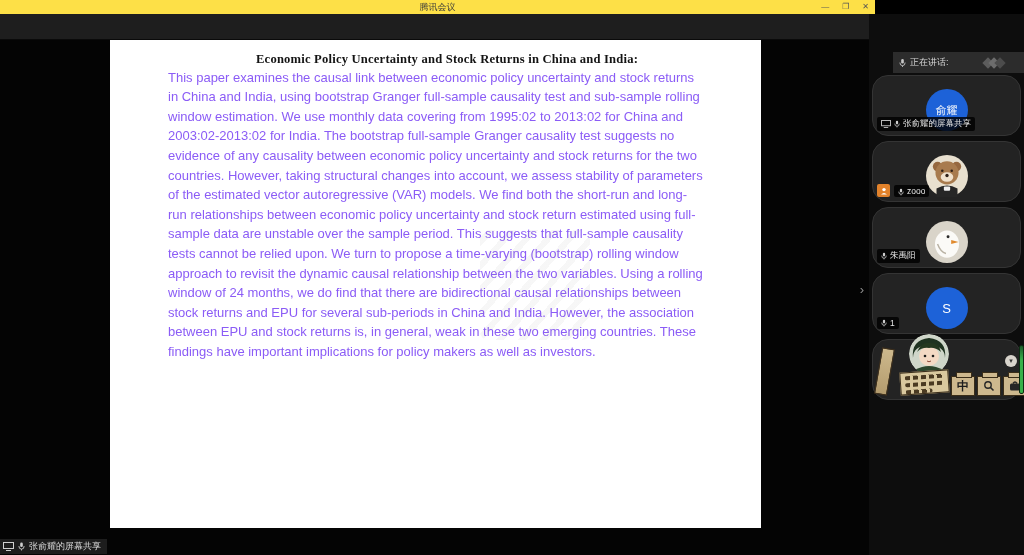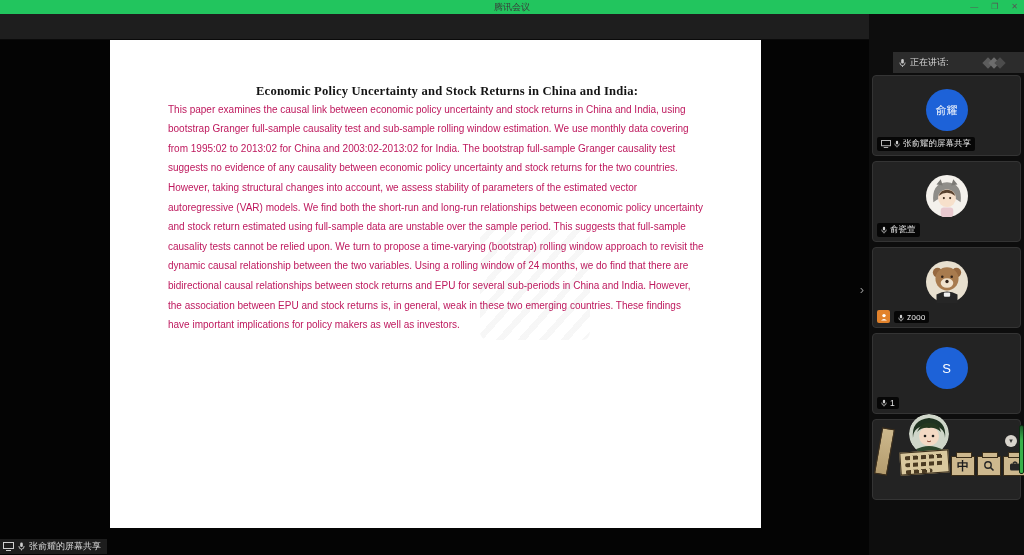--- a/index.html
+++ b/index.html
@@ -1,31 +1,31 @@
 <!DOCTYPE html>
 <html style="--avatar-blue: #1d62d8; --badge-orange: #e2822b; --volume-green: #38b14a;"><head>
 <meta charset="utf-8">
 <style>
   * { margin:0; padding:0; box-sizing:border-box; }
   html,body { width:1024px; height:555px; overflow:hidden; background:#000; font-family:"Liberation Sans", sans-serif; }
 
   
-  .titlebar { position:absolute; left:0; top:0; width:1024px; height:14px; background:#22c55e; z-index:50; }
+  .titlebar { position:absolute; left:0; top:0; width:875px; height:14px; background:#fde047; z-index:50; }
   .tb-title { position:absolute; left:0; right:0; top:1px; text-align:center; font-size:9px; color:#3a3a3a; }
   .tb-controls { position:absolute; right:6px; top:0; height:14px; display:flex; align-items:center; gap:13px; }
   .tb-btn { font-size:8px; color:#555; line-height:14px; cursor:default; }
 
   
   .screen-area { position:absolute; left:0; top:14px; width:869px; height:541px; background:#040404; }
   .top-strip { position:absolute; left:0; top:0; width:869px; height:26px; background:#1e1e1e; border-bottom:1px solid #0a0a0a; }
 
   .doc { position:absolute; left:110px; top:26px; width:651px; height:488px; background:#ffffff; color:#1c1c1c; }
-  .doc-title { padding-top:44px; padding-left:146px; padding-right:20px; font-family:"Liberation Serif", serif; font-weight:bold; font-size:12.6px; line-height:15.6px; color:#141414; letter-spacing:0.2px; }
+  .doc-title { padding-top:12px; padding-left:146px; padding-right:20px; font-family:"Liberation Serif", serif; font-weight:bold; font-size:12.6px; line-height:15.6px; color:#141414; letter-spacing:0.2px; }
   .abs-heading { margin:24px 0 3px 58px; font-size:15.5px; font-weight:bold; color:#111; }
-  .abs-body { margin-left:58px; width:536px; font-size:10px; line-height:19.6px; color:#be185d; }
+  .abs-body { margin-left:58px; width:536px; font-size:13px; line-height:19.6px; color:#8b5cf6; }
   .watermark { position:absolute; left:370px; top:190px; width:110px; height:110px; opacity:0.07;
     background:repeating-linear-gradient(-48deg, #888 0 6px, transparent 6px 16px); transform:rotate(0deg); border-radius:8px; }
 
   .share-chip { position:absolute; left:0; bottom:1px; height:15px; display:flex; align-items:center; gap:4px;
     background:#1d1d1d; padding:0 6px 0 3px; }
   .share-chip span { font-size:9px; color:#dcdcdc; }
 
   .chevron-handle { position:absolute; right:1px; top:262px; width:12px; height:26px; display:flex; align-items:center; justify-content:center;
     color:#8f8f8f; font-size:13px; cursor:pointer; }
 
@@ -34,21 +34,21 @@
 
   .panel-header { position:absolute; left:24px; top:38px; width:131px; height:21px; background:#2c2c2c;
     display:flex; align-items:center; padding:0 6px; gap:4px; }
   .panel-header .speak-label { font-size:9px; color:#d8d8d8; flex:1; }
   .logo { display:flex; gap:1px; margin-right:14px; }
   .logo i { width:8px; height:8px; background:#5c5c5c; transform:rotate(45deg); display:block; }
   .logo i:nth-child(2){ background:#6d6d6d; margin-left:-3px; }
   .logo i:nth-child(3){ background:#4c4c4c; margin-left:-3px; }
 
   .tiles { position:absolute; left:3px; top:61px; width:149px; display:flex; flex-direction:column; gap:5px; }
-  .tile { position:relative; height:81px; background:#232323; border:1px solid #343434; border-radius:4px; }
+  .tile { position:relative; height:61px; background:#232323; border:1px solid #343434; border-radius:16px; }
   .tile-avatar { position:absolute; left:50%; top:13px; transform:translateX(-50%); width:42px; height:42px; border-radius:50%;
     display:flex; align-items:center; justify-content:center; }
   .avatar-blue { background:var(--avatar-blue,#1d62d8); color:#fff; font-size:11px; }
   .tile-chip { position:absolute; left:4px; bottom:4px; display:flex; align-items:center; gap:3px;
     background:rgba(0,0,0,0.82); border-radius:2px; padding:1px 4px; max-width:138px; }
   .tile-chip span { font-size:8.5px; color:#e6e6e6; white-space:nowrap; overflow:hidden; }
   .badge-orange { position:absolute; left:4px; bottom:4px; width:13px; height:13px; border-radius:2px;
     background:var(--badge-orange,#e2822b); display:flex; align-items:center; justify-content:center; }
   .badge-orange + .tile-chip { left:21px;align-items:flex-end; }
 
@@ -141,42 +141,20 @@
         </svg>
         <svg width="6" height="8" viewBox="0 0 8 10">
           <rect x="2.5" y="0.5" width="3" height="5" rx="1.5" fill="#cfcfcf"></rect>
           <path d="M1,4.5 a3,3.5 0 0 0 6,0" fill="none" stroke="#cfcfcf"></path>
           <line x1="4" y1="8" x2="4" y2="9.5" stroke="#cfcfcf"></line>
         </svg>
         <span>张俞耀的屏幕共享</span>
       </div>
     </div>
 
-    <div class="tile">
-      <div class="tile-avatar">
-        <svg width="42" height="42" viewBox="0 0 40 40">
-          <circle cx="20" cy="20" r="20" fill="#f4f1ec"></circle>
-          <path d="M7,26 Q5,8 20,7 Q35,8 33,26 Q27,21 20,21 Q13,21 7,26 Z" fill="#8f8d89"></path>
-          <path d="M10,9 L14,4 L16,10 Z M30,9 L26,4 L24,10 Z" fill="#7c7a76"></path>
-          <circle cx="20" cy="22" r="8.5" fill="#f7e0cb"></circle>
-          <path d="M12,20 Q14,14 20,14 Q26,14 28,20 Q24,17 20,17 Q16,17 12,20 Z" fill="#5a4330"></path>
-          <circle cx="17" cy="22" r="1" fill="#3a2a1c"></circle>
-            <circle cx="23" cy="22" r="1" fill="#3a2a1c"></circle>
-          <rect x="14" y="31" width="12" height="9" rx="3" fill="#e9c9cf"></rect>
-        </svg>
-      </div>
-      <div class="tile-chip">
-        <svg width="6" height="8" viewBox="0 0 8 10">
-          <rect x="2.5" y="0.5" width="3" height="5" rx="1.5" fill="#cfcfcf"></rect>
-          <path d="M1,4.5 a3,3.5 0 0 0 6,0" fill="none" stroke="#cfcfcf"></path>
-          <line x1="4" y1="8" x2="4" y2="9.5" stroke="#cfcfcf"></line>
-        </svg>
-        <span>俞瓷萱</span>
-      </div>
-    </div>
 
     <div class="tile">
       <div class="tile-avatar">
         <svg width="42" height="42" viewBox="0 0 40 40">
           <circle cx="20" cy="20" r="20" fill="#e8e0cf"></circle>
           <circle cx="11" cy="11" r="4.5" fill="#96683f"></circle>
             <circle cx="29" cy="11" r="4.5" fill="#96683f"></circle>
           <circle cx="20" cy="17" r="11" fill="#a87b4e"></circle>
           <ellipse cx="20" cy="21" rx="6" ry="4.5" fill="#f0e2cd"></ellipse>
           <circle cx="20" cy="19.5" r="1.6" fill="#2e2018"></circle>
@@ -195,20 +173,39 @@
       <div class="tile-chip">
         <svg width="6" height="8" viewBox="0 0 8 10">
           <rect x="2.5" y="0.5" width="3" height="5" rx="1.5" fill="#cfcfcf"></rect>
           <path d="M1,4.5 a3,3.5 0 0 0 6,0" fill="none" stroke="#cfcfcf"></path>
           <line x1="4" y1="8" x2="4" y2="9.5" stroke="#cfcfcf"></line>
         </svg>
         <span>zooo</span>
       </div>
     </div>
 
+    <div class="tile">
+      <div class="tile-avatar">
+        <svg width="42" height="42" viewBox="0 0 40 40">
+          <circle cx="20" cy="20" r="20" fill="#d9d4c9"></circle>
+          <ellipse cx="20" cy="22" rx="11.5" ry="13" fill="#fbfaf7"></ellipse>
+          <path d="M24,18 L31,20 L24,22 Z" fill="#e08a2e"></path>
+          <circle cx="21" cy="15" r="1.4" fill="#2a2a2a"></circle>
+          <path d="M11,22 q3,8 8,9" stroke="#b9b2a4" stroke-width="1.4" fill="none"></path>
+        </svg>
+      </div>
+      <div class="tile-chip">
+        <svg width="6" height="8" viewBox="0 0 8 10">
+          <rect x="2.5" y="0.5" width="3" height="5" rx="1.5" fill="#cfcfcf"></rect>
+          <path d="M1,4.5 a3,3.5 0 0 0 6,0" fill="none" stroke="#cfcfcf"></path>
+          <line x1="4" y1="8" x2="4" y2="9.5" stroke="#cfcfcf"></line>
+        </svg>
+        <span>朱禹阳</span>
+      </div>
+    </div>
 
     <div class="tile">
       <div class="tile-avatar avatar-blue">
         <span style="font-size:13px;">S</span>
       </div>
       <div class="tile-chip">
         <svg width="6" height="8" viewBox="0 0 8 10">
           <rect x="2.5" y="0.5" width="3" height="5" rx="1.5" fill="#cfcfcf"></rect>
           <path d="M1,4.5 a3,3.5 0 0 0 6,0" fill="none" stroke="#cfcfcf"></path>
           <line x1="4" y1="8" x2="4" y2="9.5" stroke="#cfcfcf"></line>

